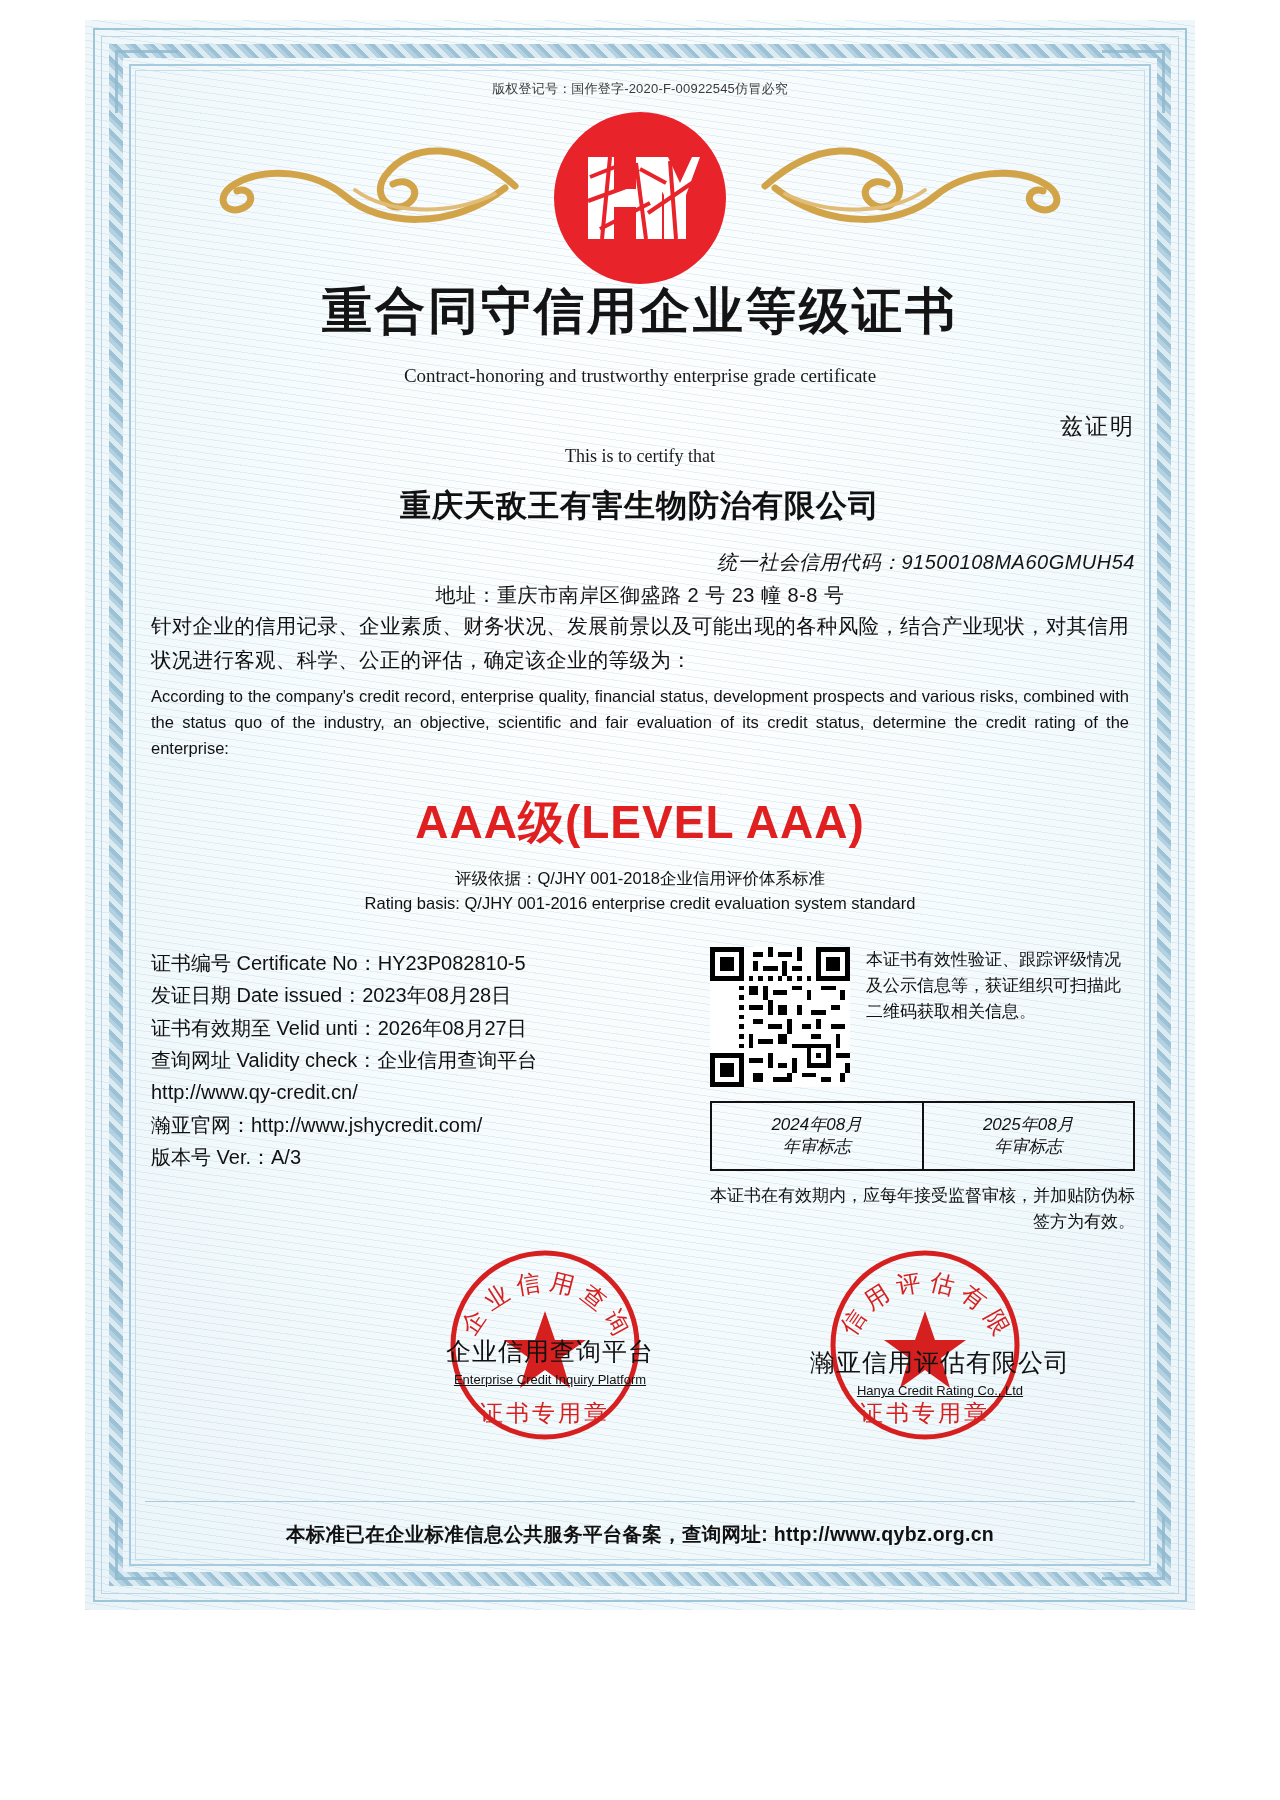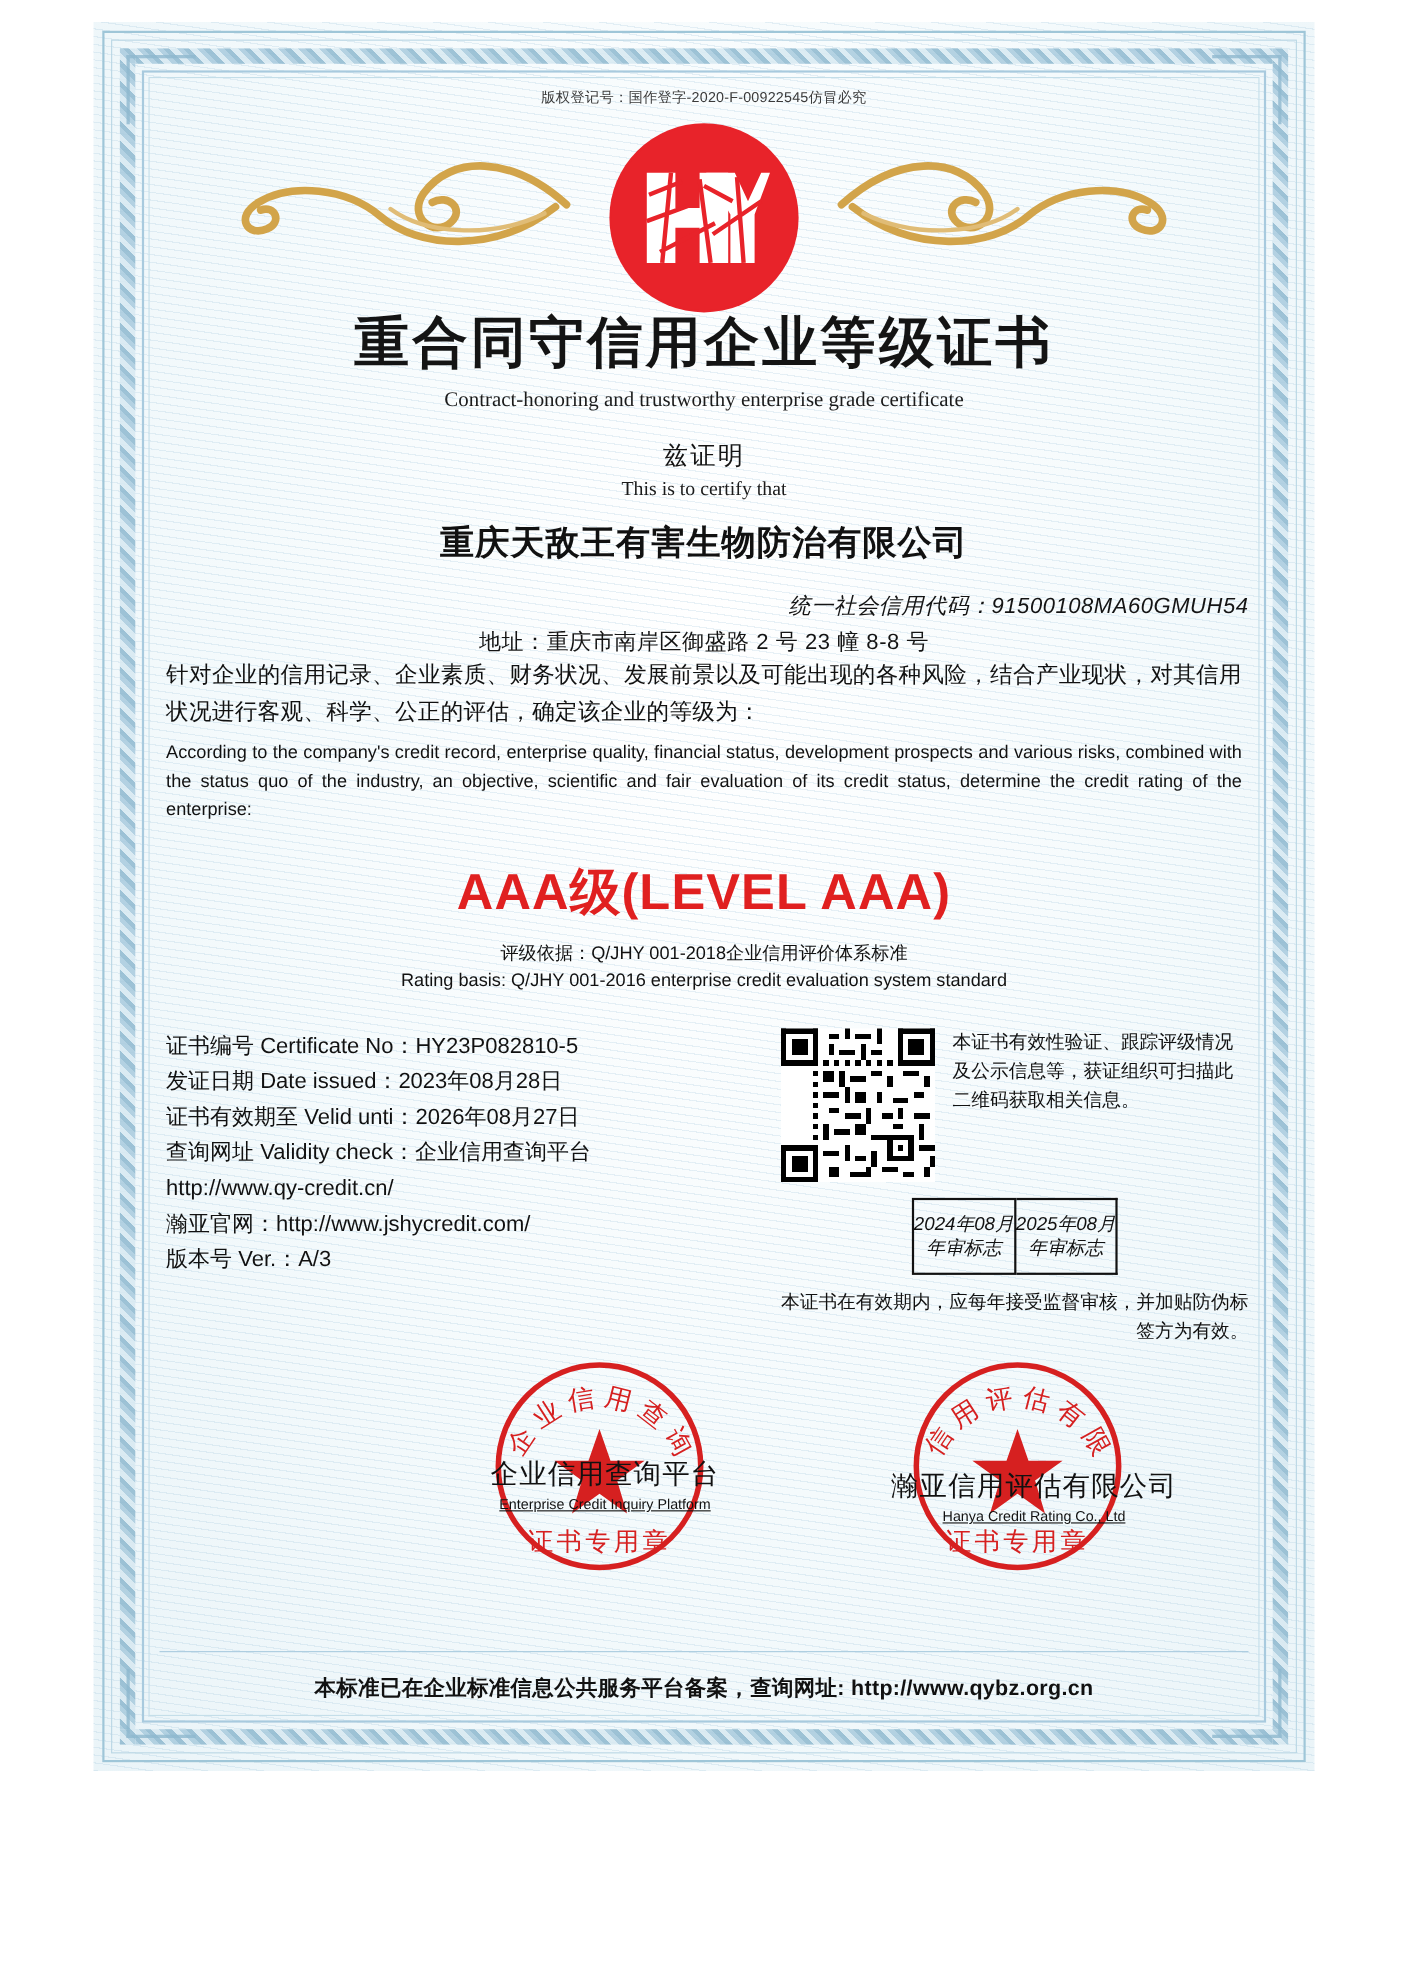--- a/index.html
+++ b/index.html
@@ -61,24 +61,24 @@
     box-shadow:0 0 0 2px #e8232a;
   }
   .logo svg{display:block;}
 
   h1.title{
     text-align:center;margin:4px 0 0 0;
     font-family:"Liberation Serif","DejaVu Serif",serif;
     font-size:50px;font-weight:700;color:#141414;letter-spacing:3px;
   }
   .title-en{
-    text-align:center;font-size:19px;color:#1b1b1b;margin-top:8px;
+    text-align:center;font-size:19px;color:#1b1b1b;margin-top:20px;
     font-family:"Liberation Serif","DejaVu Serif",serif;
   }
-  .certify-cn{text-align:center;font-size:23px;color:#141414;margin-top:24px;letter-spacing:2px;}
+  .certify-cn{text-align:right;font-size:23px;color:#141414;margin-top:24px;letter-spacing:2px;}
   .certify-en{text-align:center;font-size:18px;color:#1b1b1b;margin-top:4px;
      font-family:"Liberation Serif","DejaVu Serif",serif;}
   .company{
     text-align:center;font-size:31px;font-weight:700;color:#111;margin-top:18px;letter-spacing:1px;
   }
   .uscc{text-align:right;font-size:20px;color:#141414;margin-top:22px;letter-spacing:.5px;font-style:italic;}
   .addr{text-align:center;font-size:20px;color:#141414;margin-top:6px;letter-spacing:.5px;}
 
   .para{padding:0 6px;}
   .para .cn{font-size:20.5px;color:#111;line-height:1.65;text-align:justify;letter-spacing:.3px;}
@@ -88,21 +88,21 @@
   .level{
     text-align:center;color:#e02020;font-weight:700;font-size:46px;margin-top:30px;letter-spacing:1px;
   }
   .basis-cn{text-align:center;font-size:16.5px;color:#111;margin-top:14px;}
   .basis-en{text-align:center;font-size:16.5px;color:#111;margin-top:4px;}
 
   
   .mid{display:flex;margin-top:34px;}
   .details{width:555px;padding-left:6px;}
   .details div{font-size:20px;color:#111;line-height:1.62;white-space:nowrap;}
-  .right-col{flex:1;display:flex;flex-direction:column;padding-left:4px;align-items:center;}
+  .right-col{flex:1;display:flex;flex-direction:column;padding-left:4px;}
   .qr-row{display:flex;align-items:flex-start;}
   .qr{width:140px;height:140px;flex:none;}
   .qr-note{font-size:17px;color:#111;line-height:1.55;margin-left:16px;}
   .stamps{display:flex;margin-top:14px;}
   .stamp-box{
     flex:1;border:2px solid #111;height:66px;
     display:flex;flex-direction:column;align-items:center;justify-content:center;
   }
   .stamp-box + .stamp-box{border-left:none;}
   .stamp-box span{font-size:17px;color:#111;line-height:1.3;font-style:italic;}

